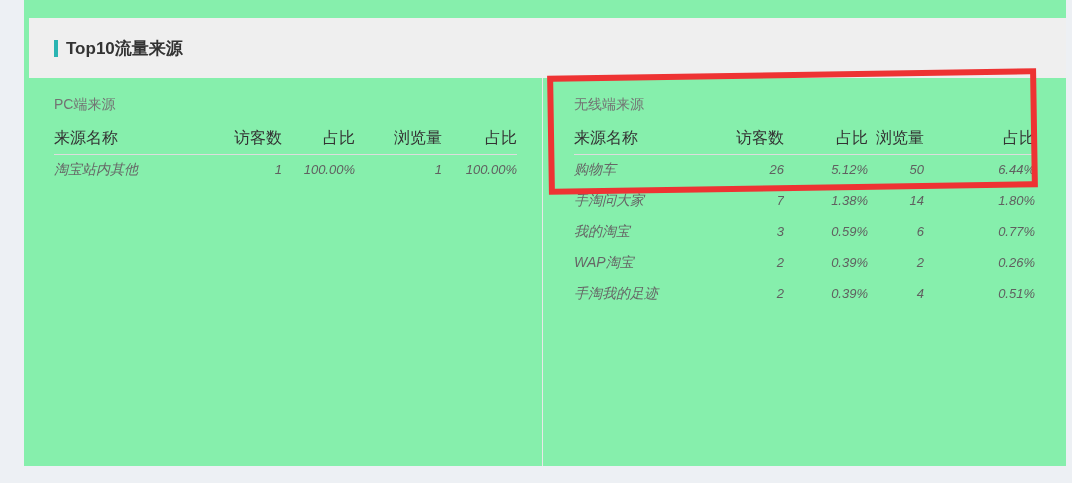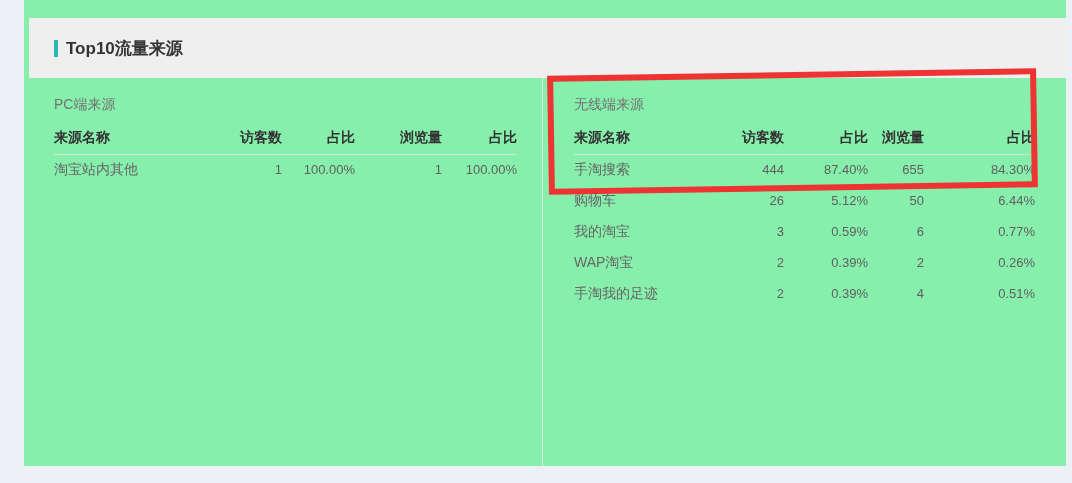--- a/index.html
+++ b/index.html
@@ -66,35 +66,36 @@
     color: var(--label-text);
     line-height: 20px;
   }
   table {
     width: 100%;
     border-collapse: collapse;
     table-layout: fixed;
     margin-top: 9px;
   }
   th {
-    font-size: 14px;
-    font-weight: bold;
+    font-size: 16px;
+    font-weight: normal;
     color: var(--header-text);
     text-align: right;
     height: 31px;
     border-bottom: 1px solid #dddddd;
     white-space: nowrap;
   }
   th.first { text-align: left; }
   td {
     height: 31px;
     font-size: 14px;
     color: var(--cell-text);
     white-space: nowrap;
     overflow: hidden;
+    font-style: italic;
   }
   td.num {
     text-align: right;
     font-size: 13px;
     color: #606060;
   }
   .annotation-box {
     position: absolute;
     left: 548px; top: 72px;
     width: 489px; height: 119px;
@@ -160,34 +161,34 @@
           <tr>
             <th class="first">来源名称</th>
             <th>访客数</th>
             <th>占比</th>
             <th>浏览量</th>
             <th>占比</th>
           </tr>
         </thead>
         <tbody>
             <tr>
-              <td class="first">手淘搜索</td>
-              <td class="num">444</td>
-              <td class="num">87.40%</td>
-              <td class="num">655</td>
-              <td class="num">84.30%</td>
-            </tr>
-            <tr>
               <td class="first">购物车</td>
               <td class="num">26</td>
               <td class="num">5.12%</td>
               <td class="num">50</td>
               <td class="num">6.44%</td>
             </tr>
             <tr>
+              <td class="first">手淘问大家</td>
+              <td class="num">7</td>
+              <td class="num">1.38%</td>
+              <td class="num">14</td>
+              <td class="num">1.80%</td>
+            </tr>
+            <tr>
               <td class="first">我的淘宝</td>
               <td class="num">3</td>
               <td class="num">0.59%</td>
               <td class="num">6</td>
               <td class="num">0.77%</td>
             </tr>
             <tr>
               <td class="first">WAP淘宝</td>
               <td class="num">2</td>
               <td class="num">0.39%</td>

